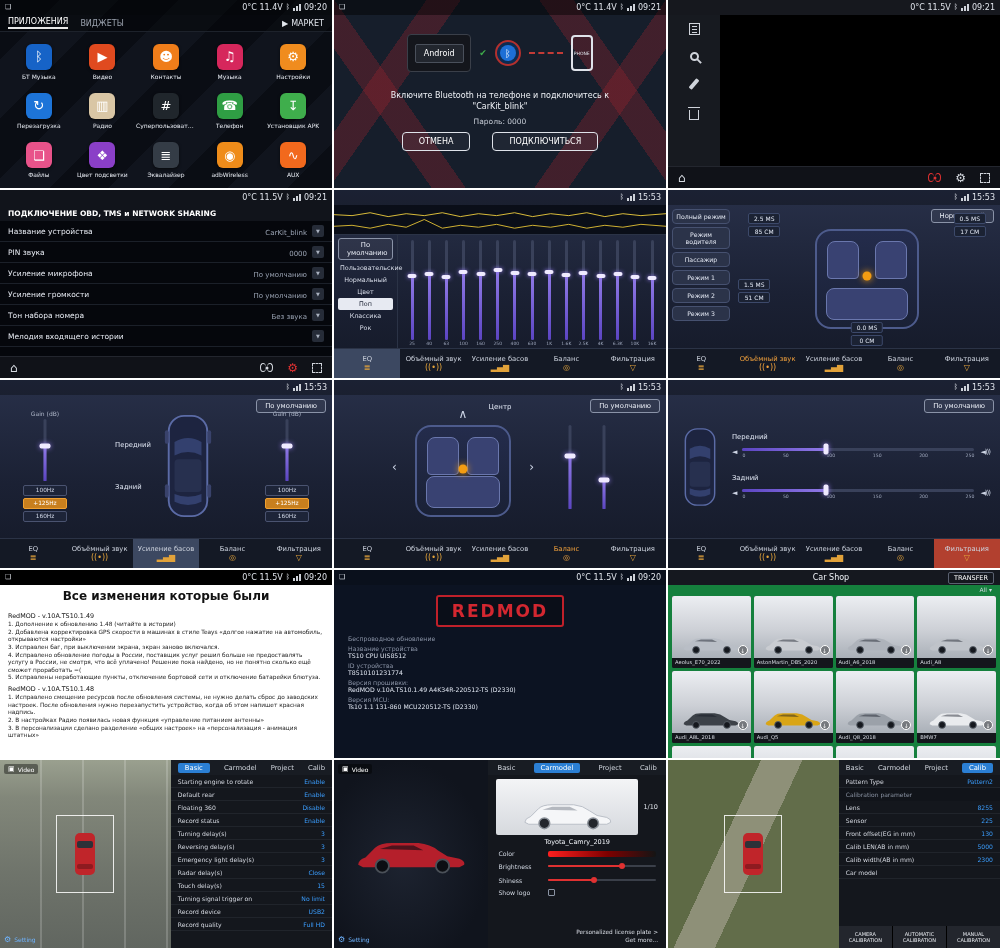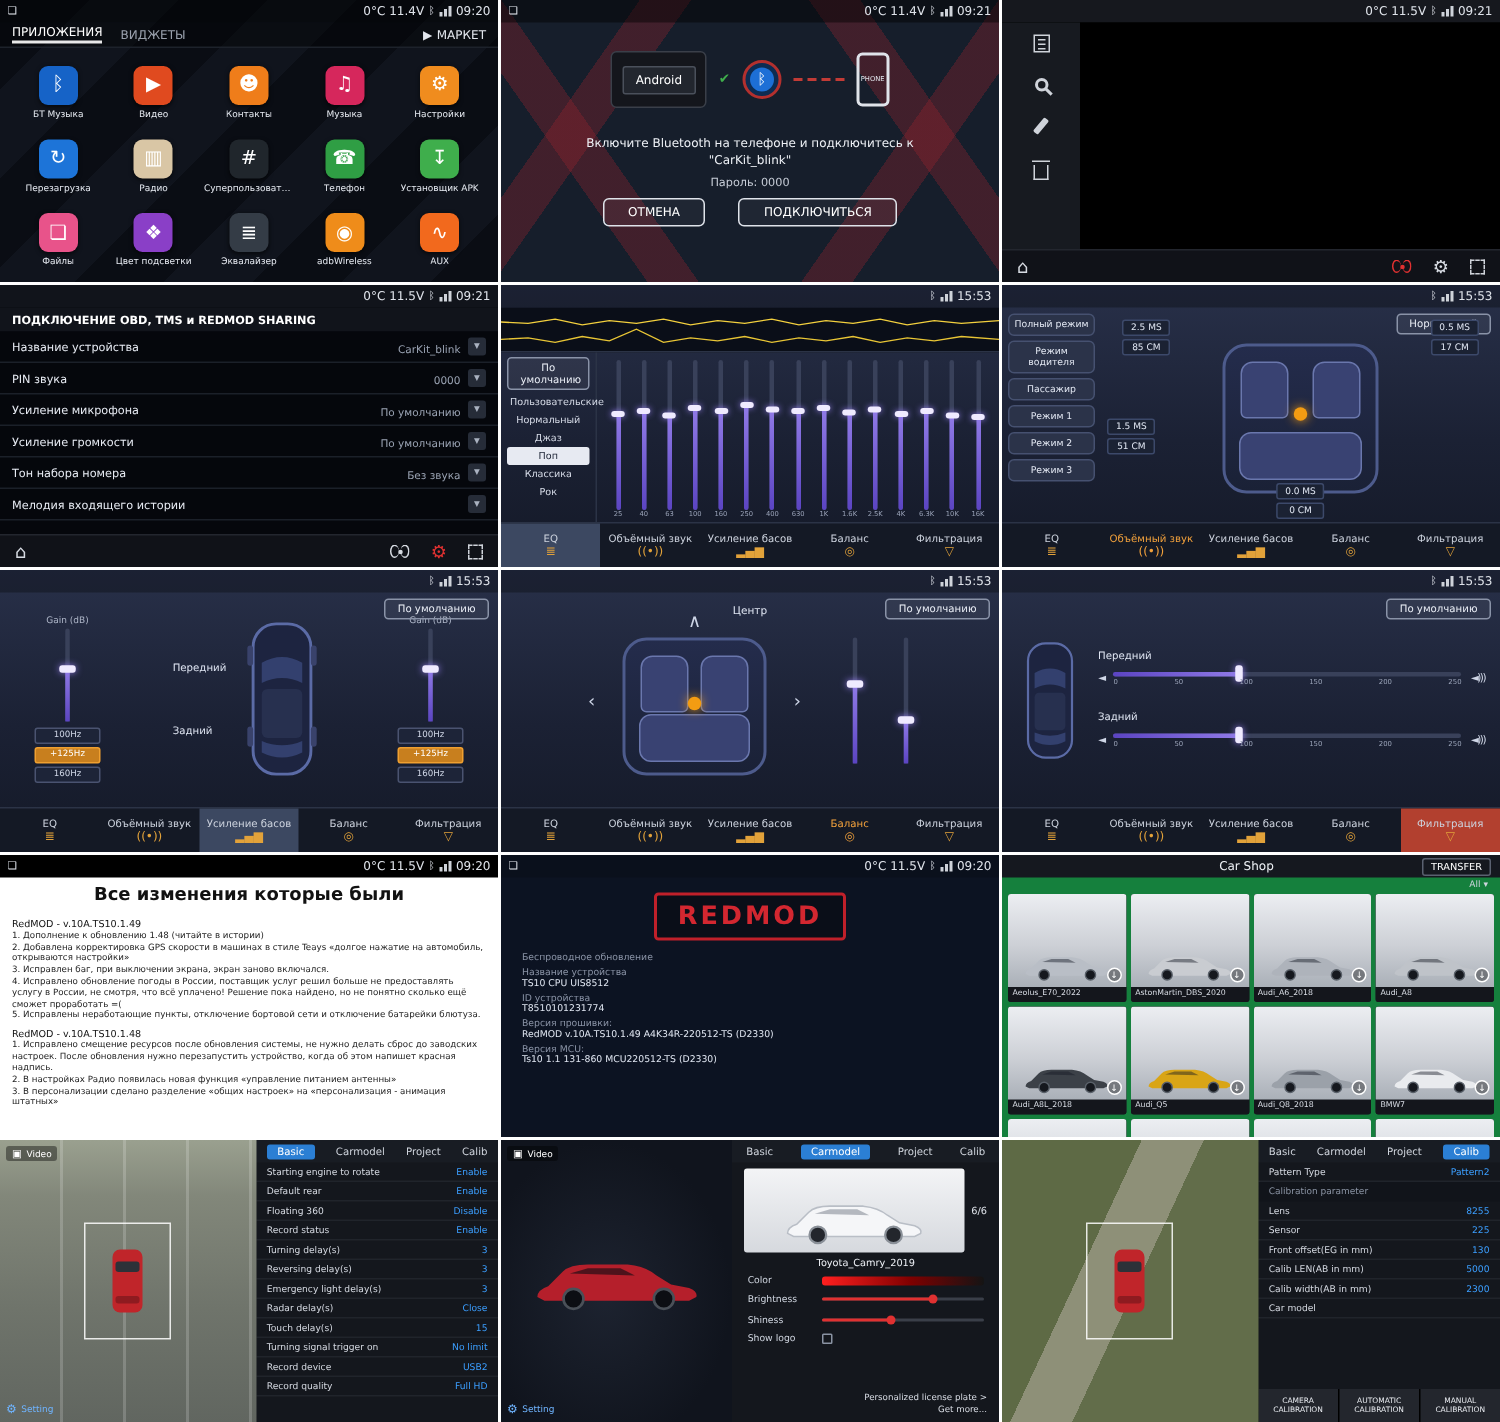--- a/index.html
+++ b/index.html
@@ -418,21 +418,21 @@
         <span>0°C 11.5V</span>
         <span class="sbic">ᛒ</span>
         <span class="bars">
             <i></i>
             <i></i>
             <i></i>
           </span>
         <span>09:21</span>
       </div>
     </div>
-    <div class="p4-title">ПОДКЛЮЧЕНИЕ OBD, TMS и REDMOD SHARING</div>
+    <div class="p4-title">ПОДКЛЮЧЕНИЕ OBD, TMS и NETWORK SHARING</div>
     <div class="p4-rows">
 
         <div class="p4-row">
           <span class="p4-lb">Название устройства</span>
           <span class="p4-rv">
             <span class="p4-val">CarKit_blink</span>
             <span class="dd">▼</span>
           </span>
         </div>
 
@@ -505,21 +505,21 @@
       <polyline points="0,10 18,11 36,8 54,12 72,9 90,11 108,8 126,12 144,9 162,11 180,8 198,12 216,9 234,11 252,8 270,12 288,9 306,11 331,9" fill="none" stroke="#f3d03e" stroke-width="0.9"></polyline>
       <polyline points="0,22 18,21 36,24 54,20 72,23 90,15 108,24 126,21 144,23 162,20 180,24 198,21 216,23 234,20 252,24 270,21 288,23 306,20 331,22" fill="none" stroke="#e8c535" stroke-width="0.9"></polyline>
     </svg>
     <div class="p5-body">
       <div class="p5-side">
         <button class="defbtn">По умолчанию</button>
         <div>
 
         <div class="preset">Пользовательские</div>
             <div class="preset">Нормальный</div>
-            <div class="preset">Джаз</div>
+            <div class="preset">Цвет</div>
             <div class="preset" data-state="on">Поп</div>
             <div class="preset">Классика</div>
             <div class="preset">Рок</div>
           </div>
       </div>
       <div class="eq">
 
           <div class="band" style="--h: 64%;">
             <div class="btrack">
               <i class="bfill"></i>
@@ -1314,21 +1314,21 @@
       </div>
       <div class="prevrow">
         <div class="carpreview" style="color:#f5f6f8">
           <svg viewBox="0 0 100 38">
             <path d="M6 28 Q6 24 12 22 L20 14 Q24 10 34 10 L56 10 Q66 11 72 16 L80 21 L90 23 Q95 25 94 28 L90 30 L10 30 Z" fill="currentColor" stroke="#b9bec6" stroke-width="1"></path>
             <path d="M24 15 L34 12 L52 12 L60 16 Z" fill="rgba(60,70,85,.35)"></path>
             <circle cx="26" cy="29" r="5.5" fill="#23262c" stroke="#8a9098" stroke-width="1.5"></circle>
             <circle cx="76" cy="29" r="5.5" fill="#23262c" stroke="#8a9098" stroke-width="1.5"></circle>
           </svg>
         </div>
-        <span class="count">6/6</span>
+        <span class="count">1/10</span>
       </div>
       <div class="pname">Toyota_Camry_2019</div>
       <div class="opt">
           <span class="olb">Color</span>
           <div class="colorbar"></div>
         </div>
       <div class="opt">
           <span class="olb">Brightness</span>
           <div class="hsl" style="--w:68%">
             <i class="t"></i>

